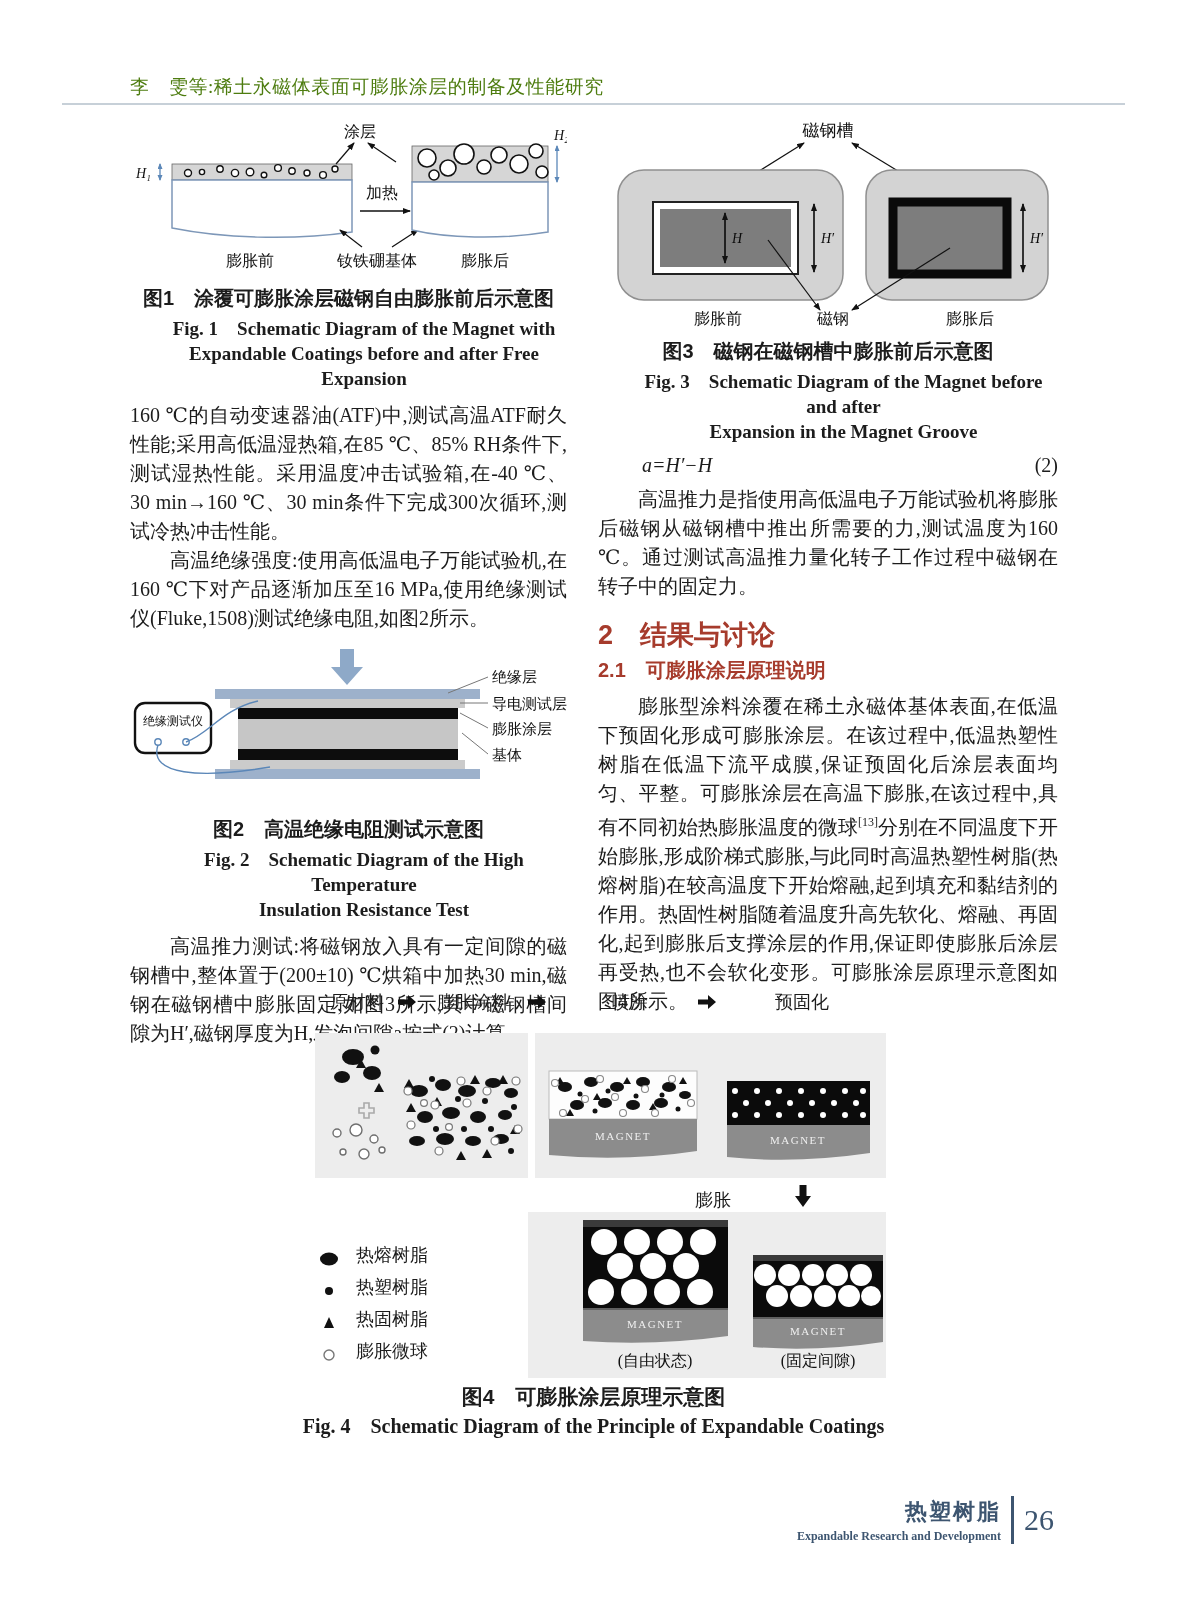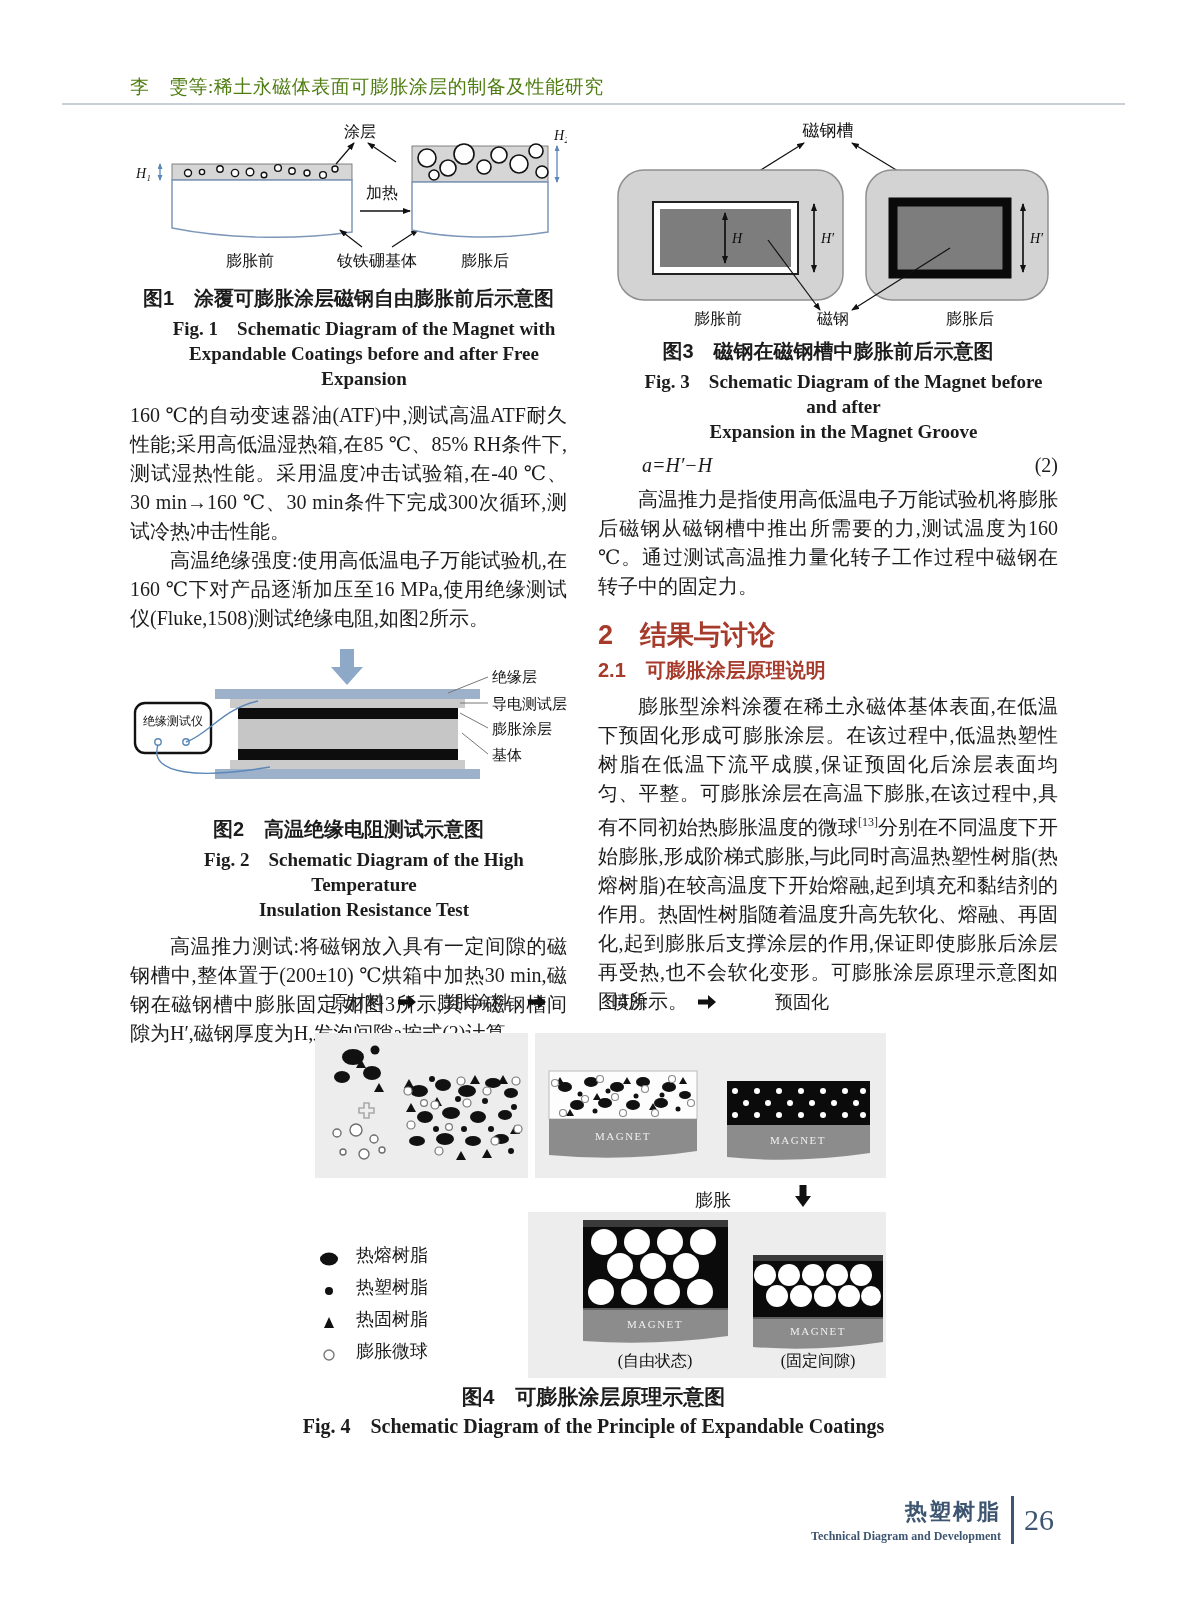--- a/index.html
+++ b/index.html
@@ -441,19 +441,19 @@
       </svg>
     </div>
 
     <div class="f4cap-cn">图4　可膨胀涂层原理示意图</div>
     <div class="f4cap-en">Fig. 4　Schematic Diagram of the Principle of Expandable Coatings</div>
   </div>
 
   <div class="footer">
     <div class="ft-text">
       <div class="ft-cn">热塑树脂</div>
-      <div class="ft-en">Technical Diagram and Development</div>
+      <div class="ft-en">Expandable Research and Development</div>
     </div>
     <div class="ft-bar"></div>
     <div class="ft-num">26</div>
   </div>
 
 </div>
 
 </body></html>

